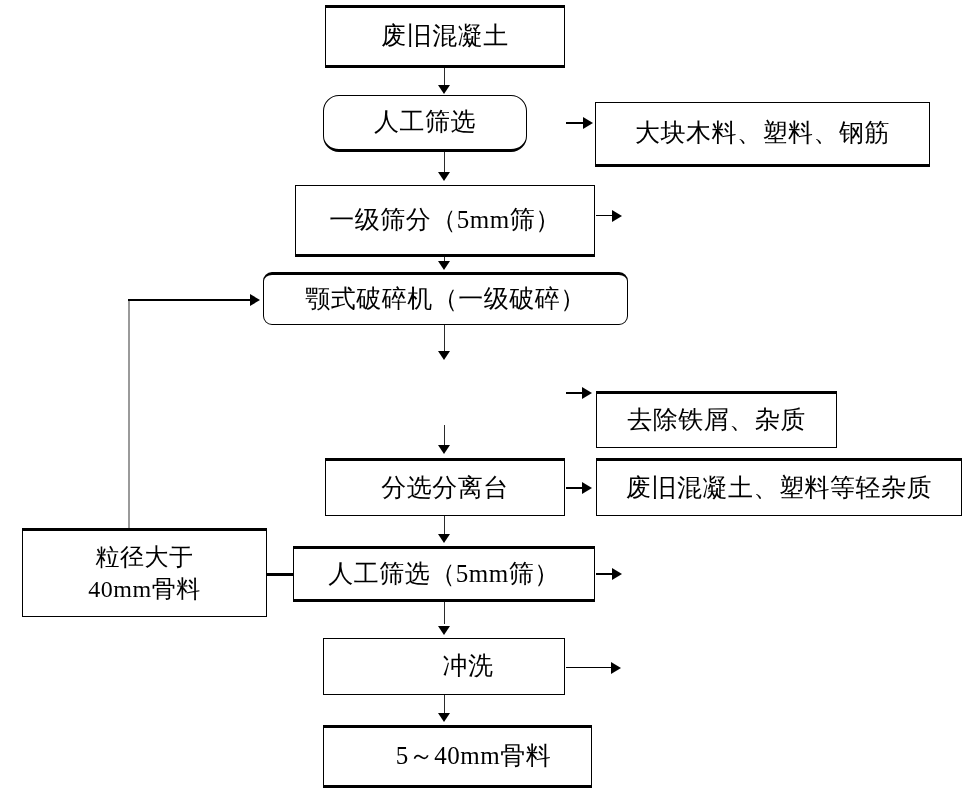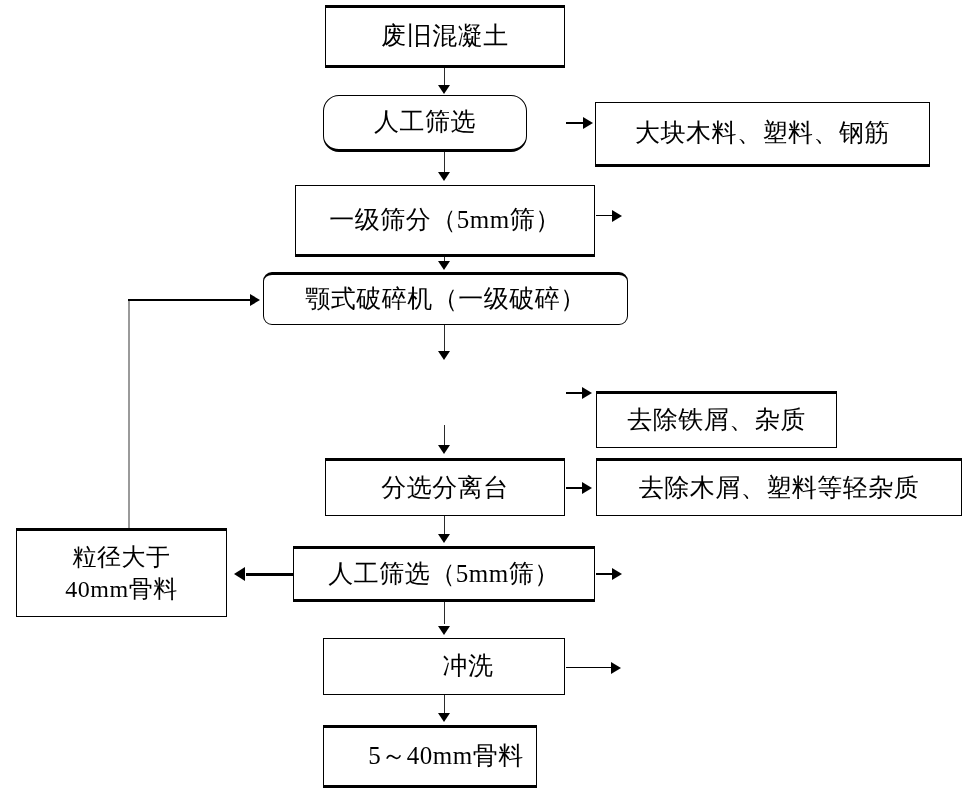--- a/index.html
+++ b/index.html
@@ -108,32 +108,32 @@
   <div class="node heavy-bottom" style="left:295px; top:185px; width:300px; height:72px;">一级筛分（5mm筛）</div>
 
 
   <div class="node heavy-top" style="left:263px; top:272px; width:365px; height:53px;border-radius:9px;">颚式破碎机（一级破碎）</div>
 
 
   <div class="node heavy-top" style="left:596px; top:363px; width:241px; height:57px;margin-top:28px;">去除铁屑、杂质</div>
 
   <div class="node heavy-top" style="left:325px; top:458px; width:240px; height:58px;">分选分离台</div>
 
-  <div class="node heavy-top" style="left:596px; top:458px; width:366px; height:58px;">去除木屑、塑料等轻杂质</div>
+  <div class="node heavy-top" style="left:596px; top:458px; width:366px; height:58px;">废旧混凝土、塑料等轻杂质</div>
 
-  <div class="node two-line heavy-top" style="left:16px; top:528px; width:211px; height:89px;">粒径大于
+  <div class="node two-line heavy-top" style="left:22px; top:528px; width:245px; height:89px;">粒径大于
 40mm骨料</div>
 
   <div class="node heavy" style="left:293px; top:546px; width:302px; height:56px;">人工筛选（5mm筛）</div>
 
 
   <div class="node" style="left:323px; top:638px; width:242px; height:57px;padding-left:48px;">冲洗</div>
 
 
-  <div class="node heavy" style="left:323px; top:725px; width:214px; height:63px;padding-left:32px;">5～40mm骨料</div>
+  <div class="node heavy" style="left:323px; top:725px; width:269px; height:63px;padding-left:32px;">5～40mm骨料</div>
 
   <div class="vline" style="left:444px; top:68px; height:20px;"></div>
   <div class="arrow-down" style="left:438px; top:85px;"></div>
 
   <div class="hline thick" style="left:566px; top:122px; width:19px;"></div>
   <div class="arrow-right" style="left:583px; top:117px;"></div>
 
   <div class="vline" style="left:444px; top:152px; height:22px;"></div>
   <div class="arrow-down" style="left:438px; top:172px;"></div>
 

